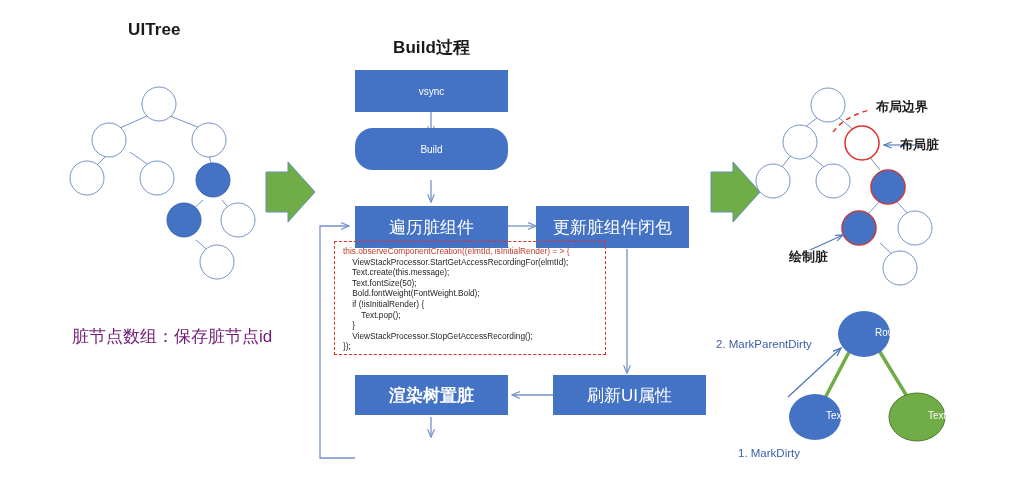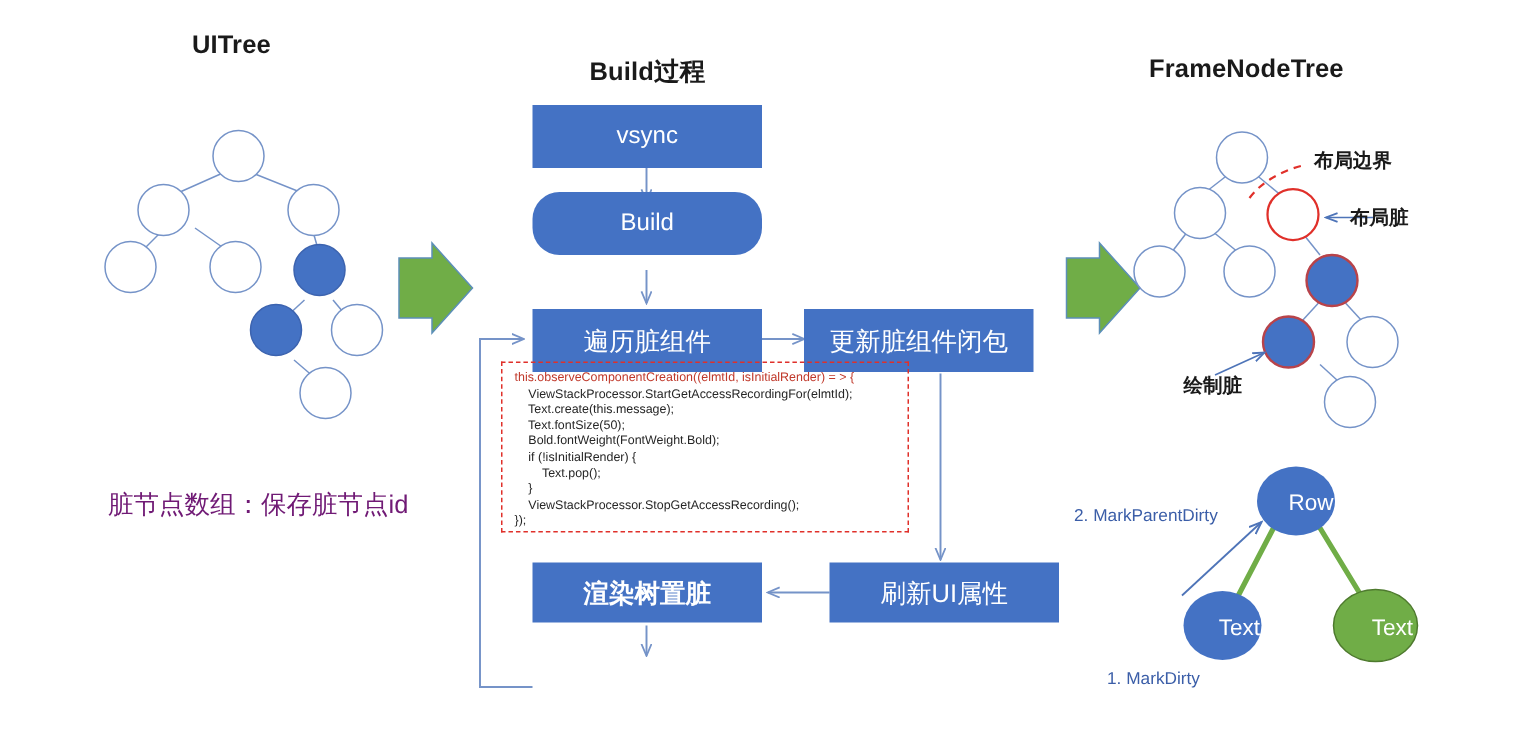--- a/index.html
+++ b/index.html
@@ -31,21 +31,21 @@
     white-space: nowrap;
     letter-spacing: 0.1px;
   }
   .flow-box {
     position: absolute;
     background: #4472C4;
     color: #ffffff;
     display: flex;
     align-items: center;
     justify-content: center;
-    font-size: 16px;
+    font-size: 10px;
     white-space: nowrap;
     box-sizing: border-box;
   }
   .flow-box.cjk { font-size: 17px; }
   .code-block {
     position: absolute;
     border: 1.4px dashed #E0302A;
     box-sizing: border-box;
     background: rgba(255,255,255,0.0);
     padding: 4px 6px 3px 8px;
@@ -72,24 +72,25 @@
     font-weight: 600;
   }
   .mark-label {
     position: absolute;
     font-size: 11.5px;
     color: #3B5EA8;
     white-space: nowrap;
   }
   .node-text {
     position: absolute;
-    font-size: 15px;
+    font-size: 10px;
     color: #ffffff;
     white-space: nowrap;
-    text-align: right;
+    text-align: left;
+    padding-left: 36px;
   }
 </style>
 </head>
 <body>
 
 <div id="root">
 
   <svg class="svg-layer" viewBox="0 0 1011 502">
     <defs>
       <marker id="ar-blue" markerWidth="7" markerHeight="7" refX="6" refY="3" orient="auto">
@@ -177,21 +178,20 @@
       <line x1="880" y1="352" x2="908" y2="398"></line>
     </g>
     <ellipse cx="864" cy="334" rx="26" ry="23" fill="#4472C4"></ellipse>
     <ellipse cx="815" cy="417" rx="26" ry="23" fill="#4472C4"></ellipse>
     <ellipse cx="917" cy="417" rx="28" ry="24" fill="#70AD47" stroke="#4E7A2E" stroke-width="1"></ellipse>
     <line x1="788" y1="397" x2="841" y2="348" stroke="#4E74B8" stroke-width="1.2" marker-end="url(#ar-blue2)"></line>
   </svg>
 
   <div class="section-title" style="left:128px; top:20px;">UITree</div>
   <div class="section-title" style="left:393px; top:36px;">Build过程</div>
-  <div class="section-title" style="left:766px; top:36px;">FrameNodeTree</div>
 
   <div class="caption" style="left:72px; top:325px;">脏节点数组：保存脏节点id</div>
 
   <div class="flow-box" style="left:355px; top:70px; width:153px; height:42px;">vsync</div>
   <div class="flow-box" style="left:355px; top:128px; width:153px; height:42px;border-radius:18px;">Build</div>
   <div class="flow-box cjk" style="left:355px; top:206px; width:153px; height:42px;">遍历脏组件</div>
   <div class="flow-box cjk" style="left:536px; top:206px; width:153px; height:42px;">更新脏组件闭包</div>
   <div class="flow-box cjk" style="left:553px; top:375px; width:153px; height:40px;">刷新UI属性</div>
   <div class="flow-box cjk" style="left:355px; top:375px; width:153px; height:40px;font-weight:bold;">渲染树置脏</div>
 

